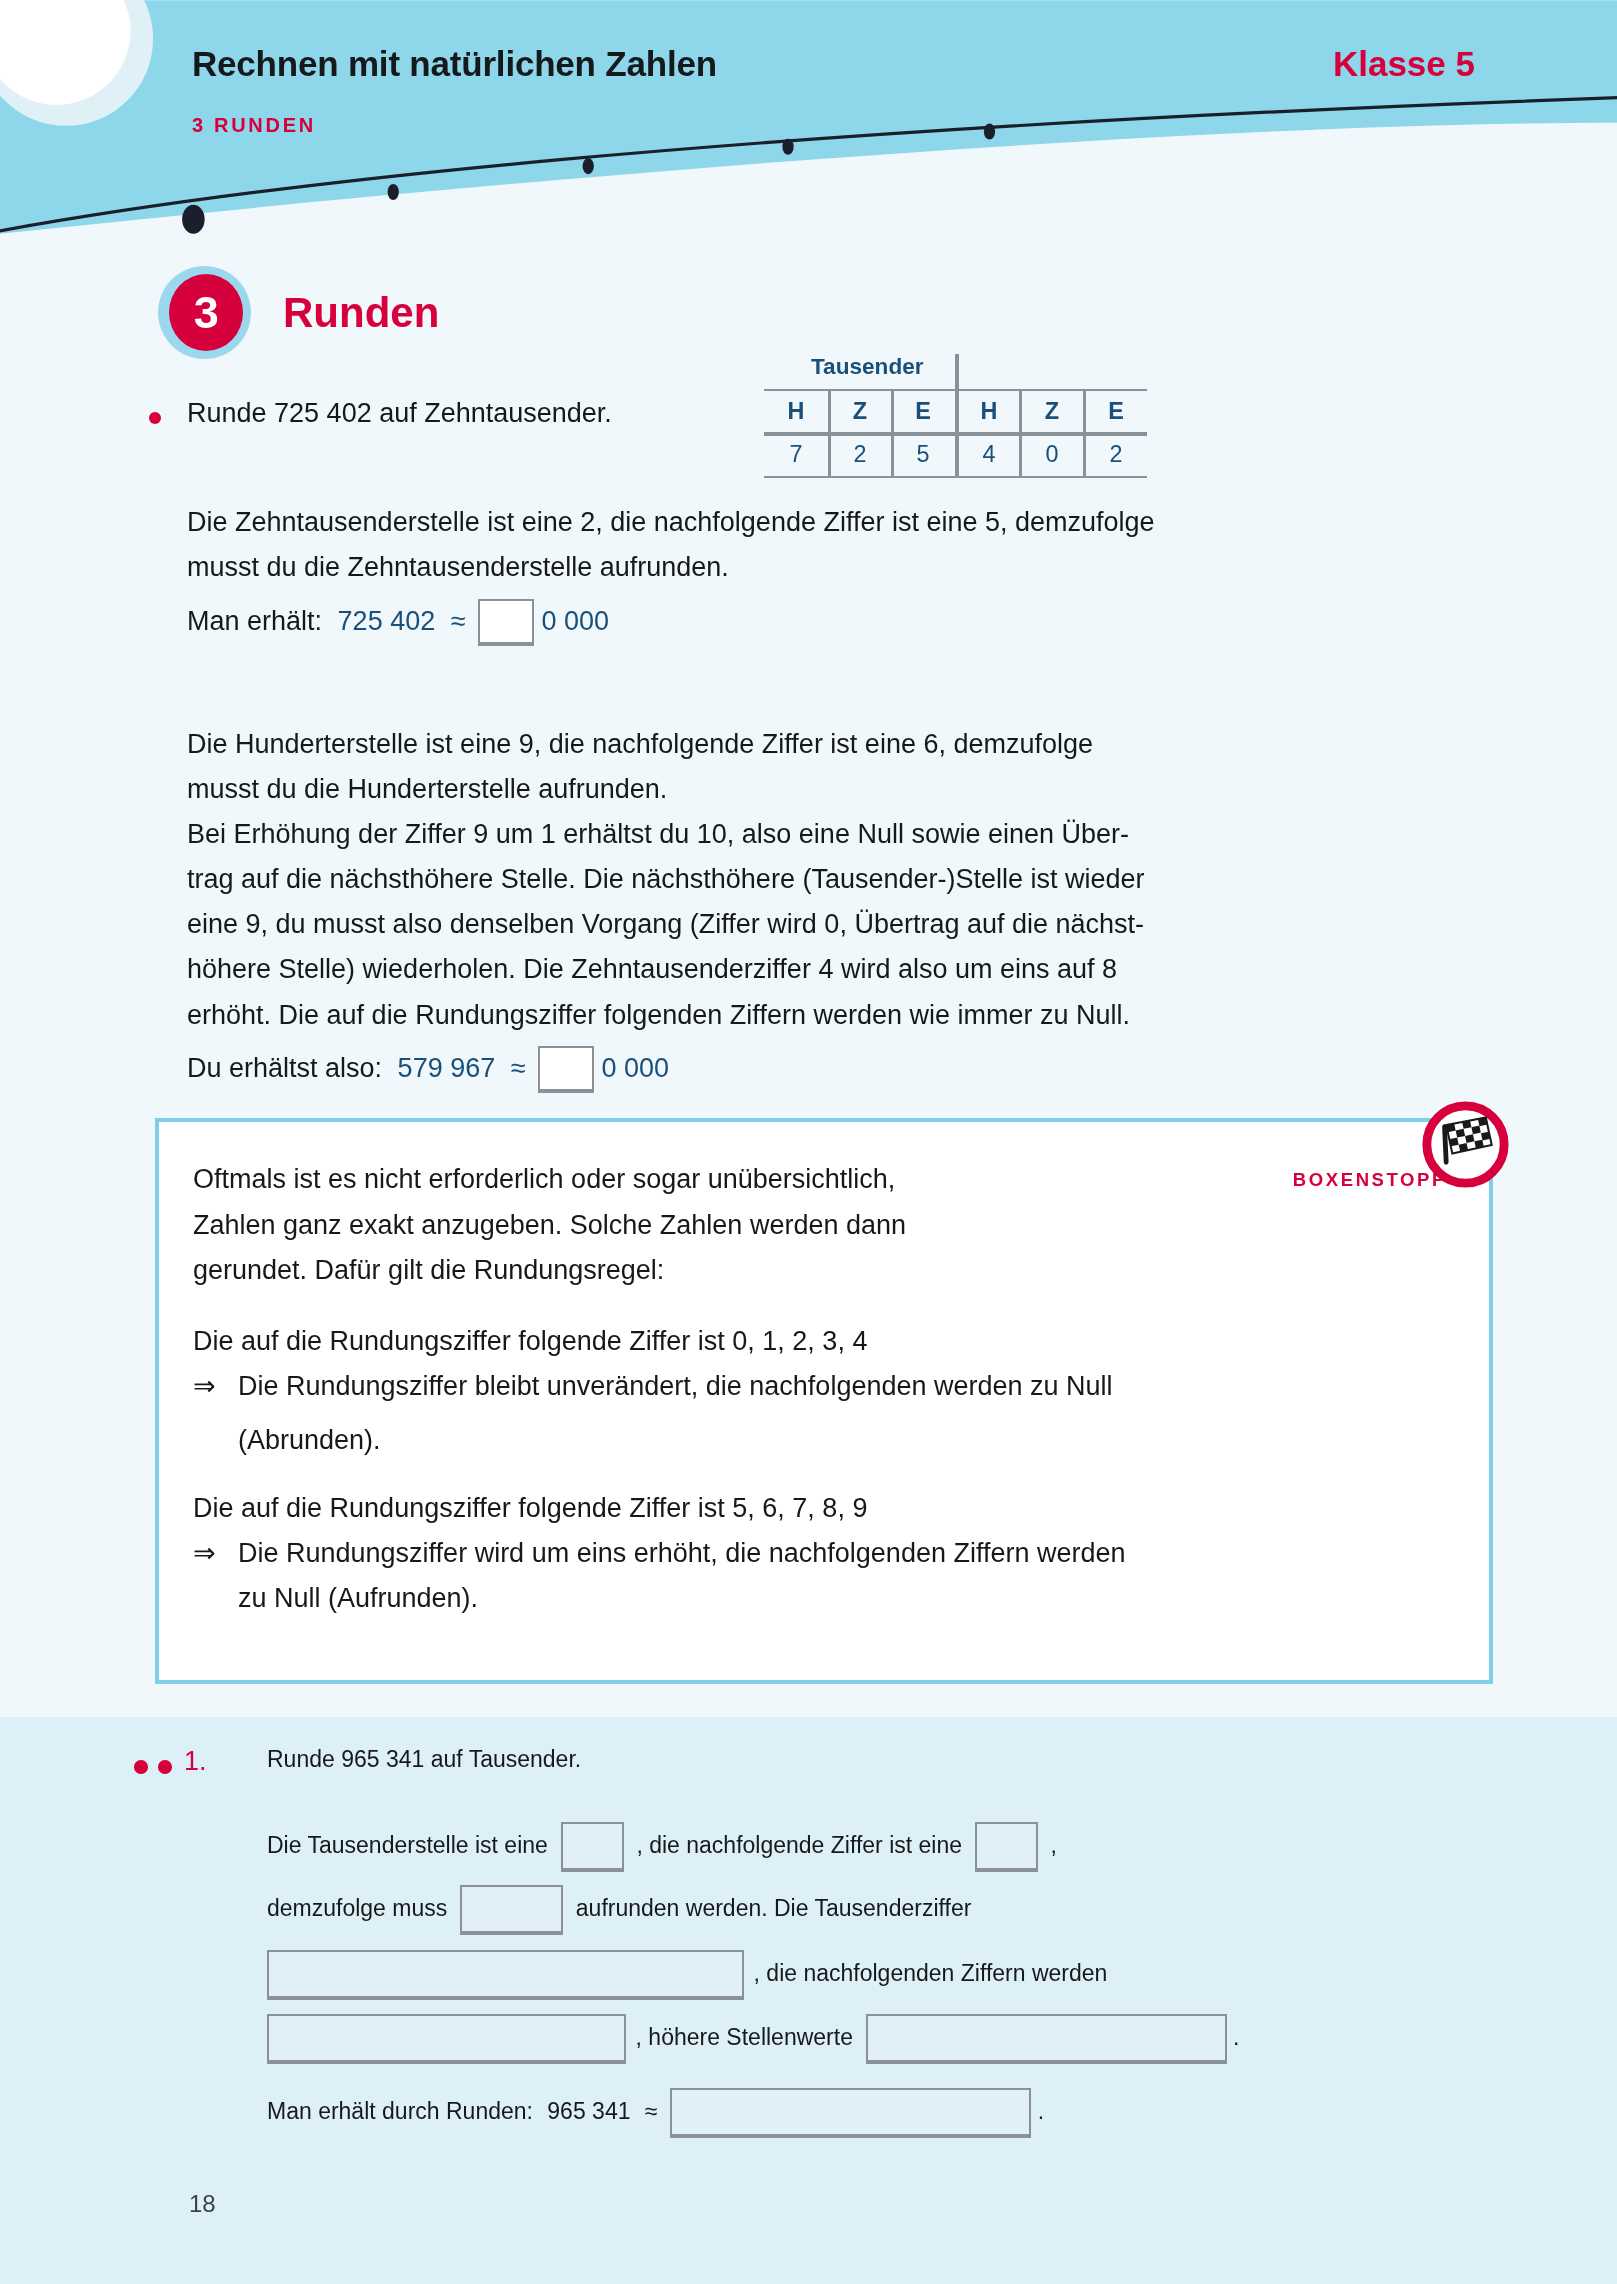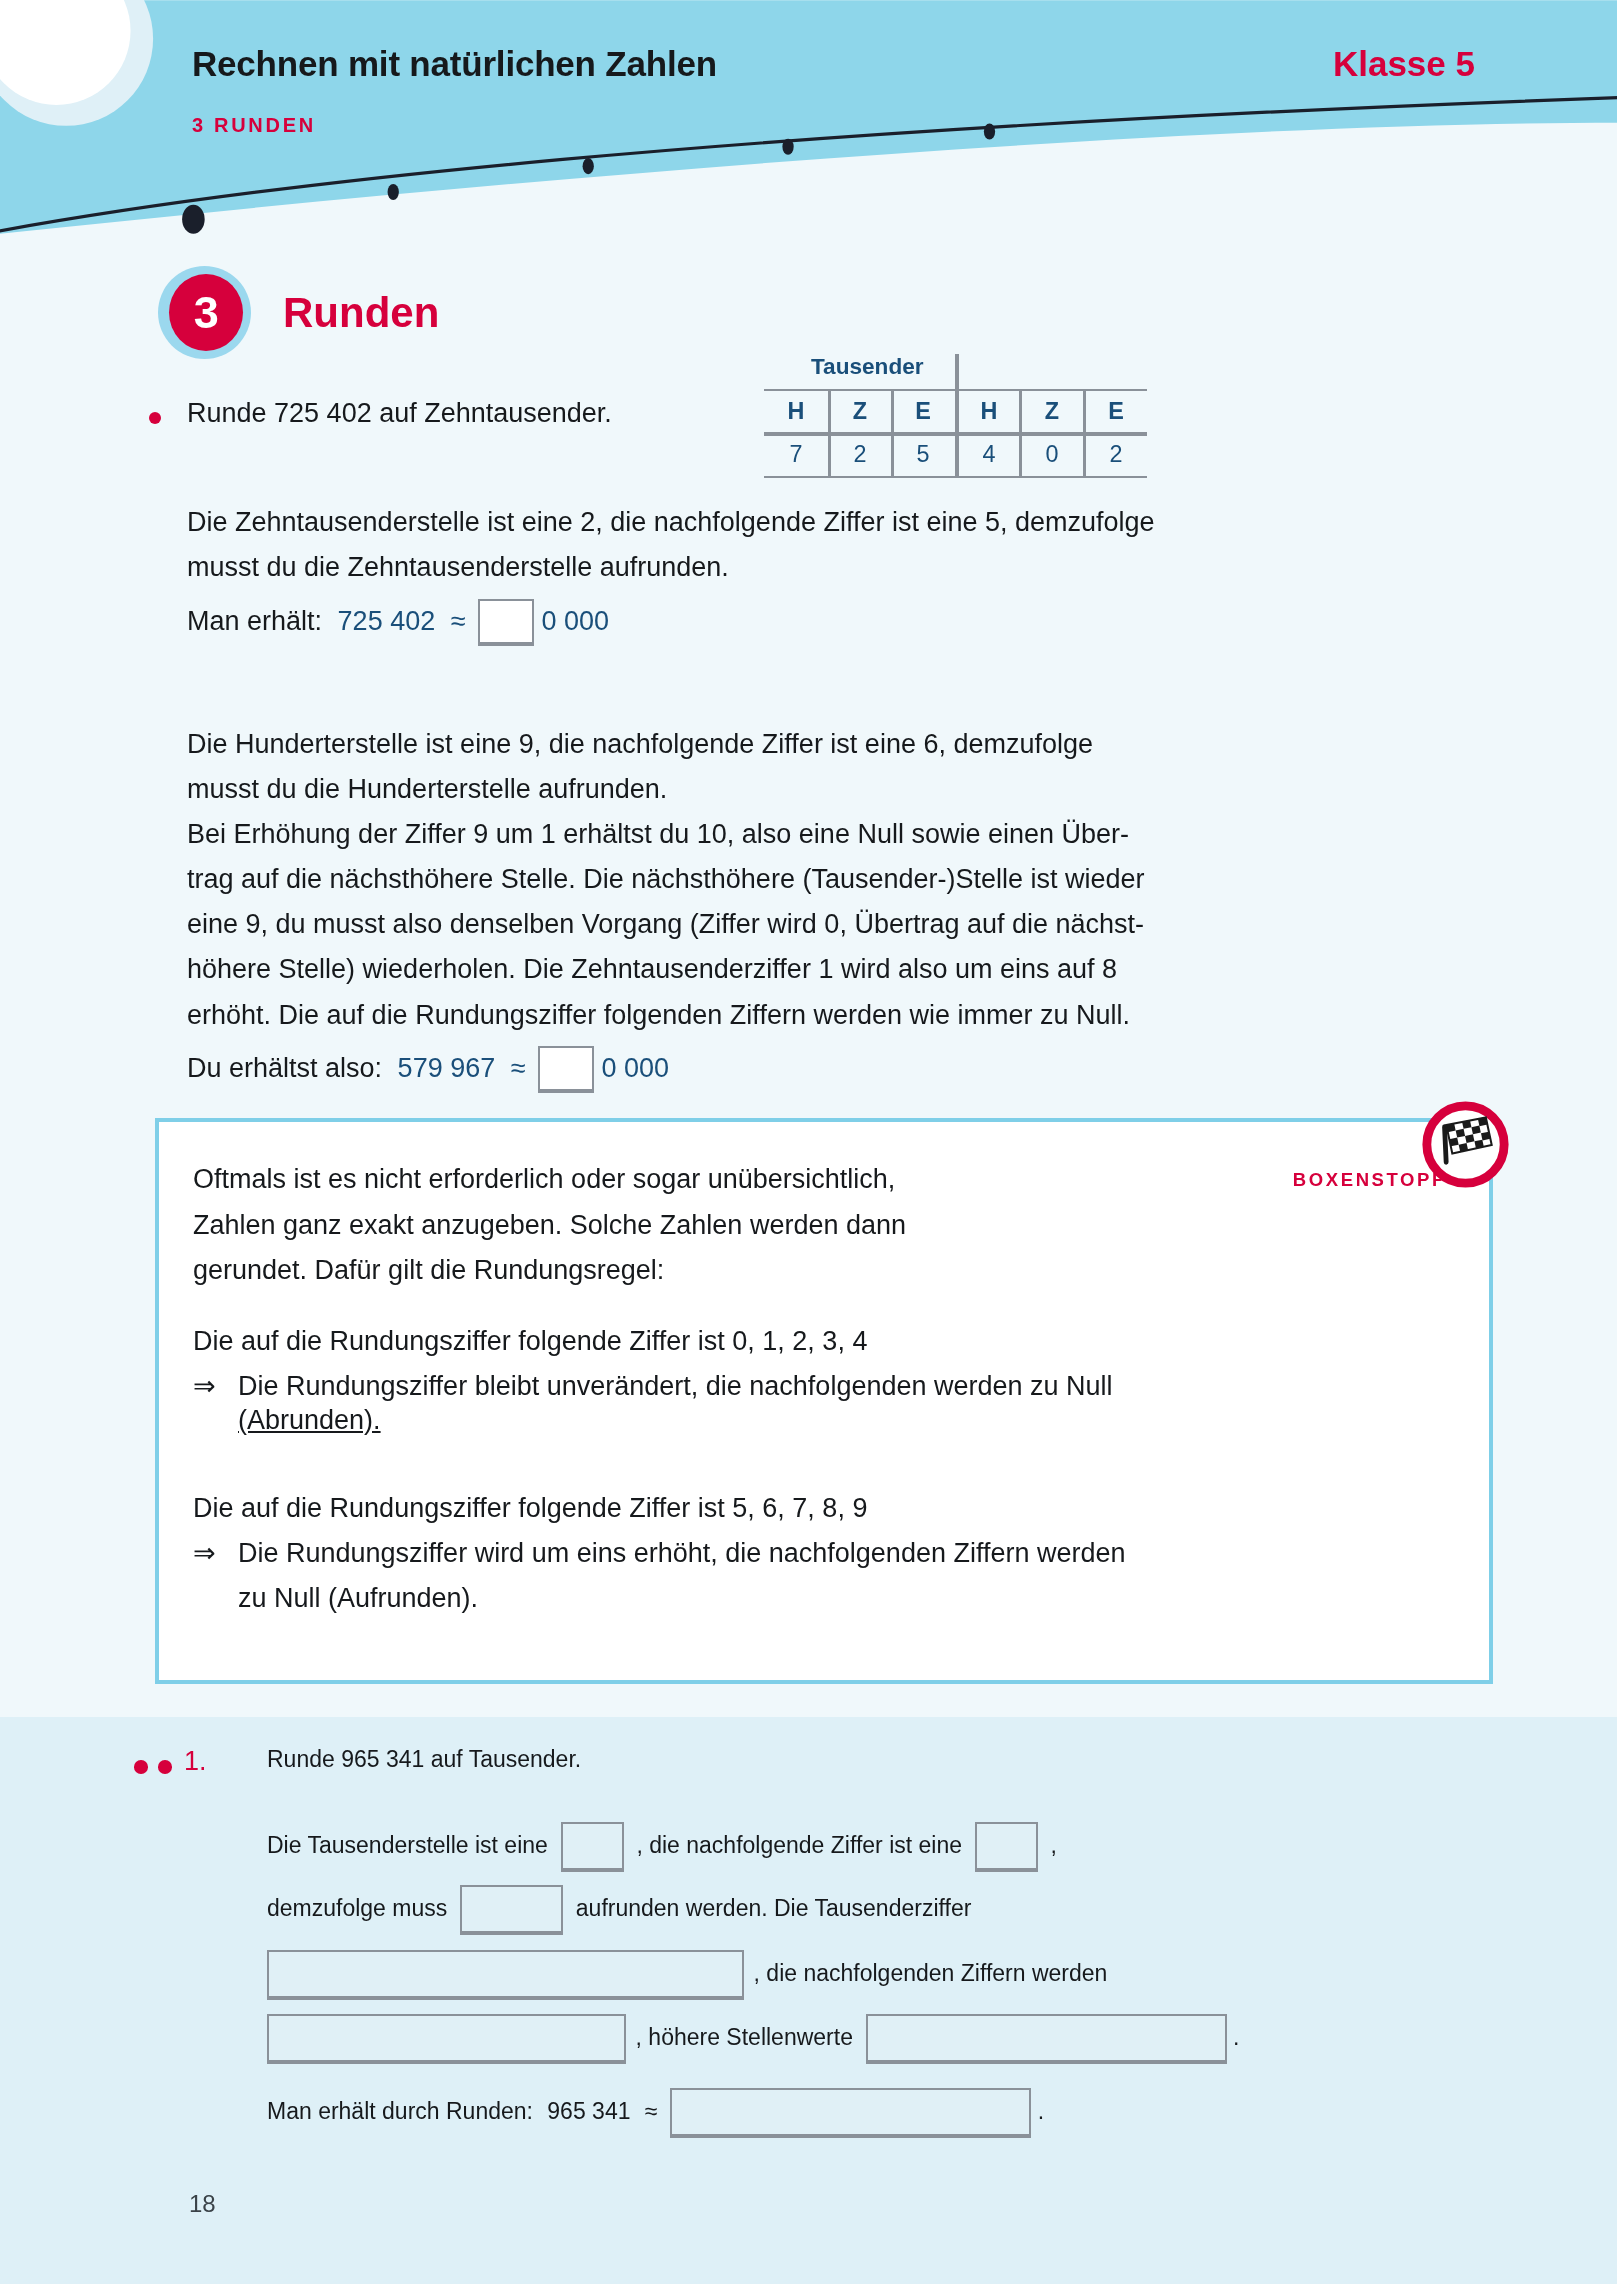--- a/index.html
+++ b/index.html
@@ -317,42 +317,42 @@
     <span class="num-blue" style="margin-left:8px;">≈</span>
     <span class="ansbox" style="width:56px; height:47px; margin-left:4.8px;"></span>
     <span class="num-blue">0 000</span>
   </div>
 
   <div class="body-text" style="left:187px; top:722px;">Die Hunderterstelle ist eine 9, die nachfolgende Ziffer ist eine 6, demzufolge</div>
   <div class="body-text" style="left:187px; top:767px;">musst du die Hunderterstelle aufrunden.</div>
   <div class="body-text" style="left:187px; top:812px;">Bei Erhöhung der Ziffer 9 um 1 erhältst du 10, also eine Null sowie einen Über-</div>
   <div class="body-text" style="left:187px; top:857px;">trag auf die nächsthöhere Stelle. Die nächsthöhere (Tausender-)Stelle ist wieder</div>
   <div class="body-text" style="left:187px; top:902px;">eine 9, du musst also denselben Vorgang (Ziffer wird 0, Übertrag auf die nächst-</div>
-  <div class="body-text" style="left:187px; top:947px;">höhere Stelle) wiederholen. Die Zehntausenderziffer 1 wird also um eins auf 8</div>
+  <div class="body-text" style="left:187px; top:947px;">höhere Stelle) wiederholen. Die Zehntausenderziffer 4 wird also um eins auf 8</div>
   <div class="body-text" style="left:187px; top:993px;">erhöht. Die auf die Rundungsziffer folgenden Ziffern werden wie immer zu Null.</div>
 
   <div class="body-text" style="left:187px; top:1046px;">
     <span>Du erhältst also:</span>
     <span class="num-blue" style="margin-left:8px;">579 967</span>
     <span class="num-blue" style="margin-left:8px;">≈</span>
     <span class="ansbox" style="width:56px; height:47px; margin-left:4.8px;"></span>
     <span class="num-blue">0 000</span>
   </div>
 
   <div id="rulebox">
     <div id="boxenstopp-label">BOXENSTOPP</div>
 
     <div class="rb-text" style="left:34px; top:35px;">Oftmals ist es nicht erforderlich oder sogar unübersichtlich,</div>
     <div class="rb-text" style="left:34px; top:81px;">Zahlen ganz exakt anzugeben. Solche Zahlen werden dann</div>
     <div class="rb-text" style="left:34px; top:126px;">gerundet. Dafür gilt die Rundungsregel:</div>
 
     <div class="rb-text" style="left:34px; top:197px;">Die auf die Rundungsziffer folgende Ziffer ist  0, 1, 2, 3, 4</div>
     <div class="rb-text" style="left:34px; top:242px;">⇒</div>
     <div class="rb-text" style="left:79px; top:242px;">Die Rundungsziffer bleibt unverändert, die nachfolgenden werden zu Null</div>
-    <div class="rb-text" style="left:79px; top:276px;text-decoration:underline;">(Abrunden).</div>
+    <div class="rb-text" style="left:79px; top:296px;">(Abrunden).</div>
 
     <div class="rb-text" style="left:34px; top:364px;">Die auf die Rundungsziffer folgende Ziffer ist  5, 6, 7, 8, 9</div>
     <div class="rb-text" style="left:34px; top:409px;">⇒</div>
     <div class="rb-text" style="left:79px; top:409px;">Die Rundungsziffer wird um eins erhöht, die nachfolgenden Ziffern werden</div>
     <div class="rb-text" style="left:79px; top:454px;">zu Null (Aufrunden).</div>
   </div>
 
   <svg id="flag-badge" viewBox="0 0 108 108">
     <circle cx="54" cy="54" r="48" fill="#ffffff" stroke="#d6003c" stroke-width="11"></circle>
     <g transform="translate(26,28)">

